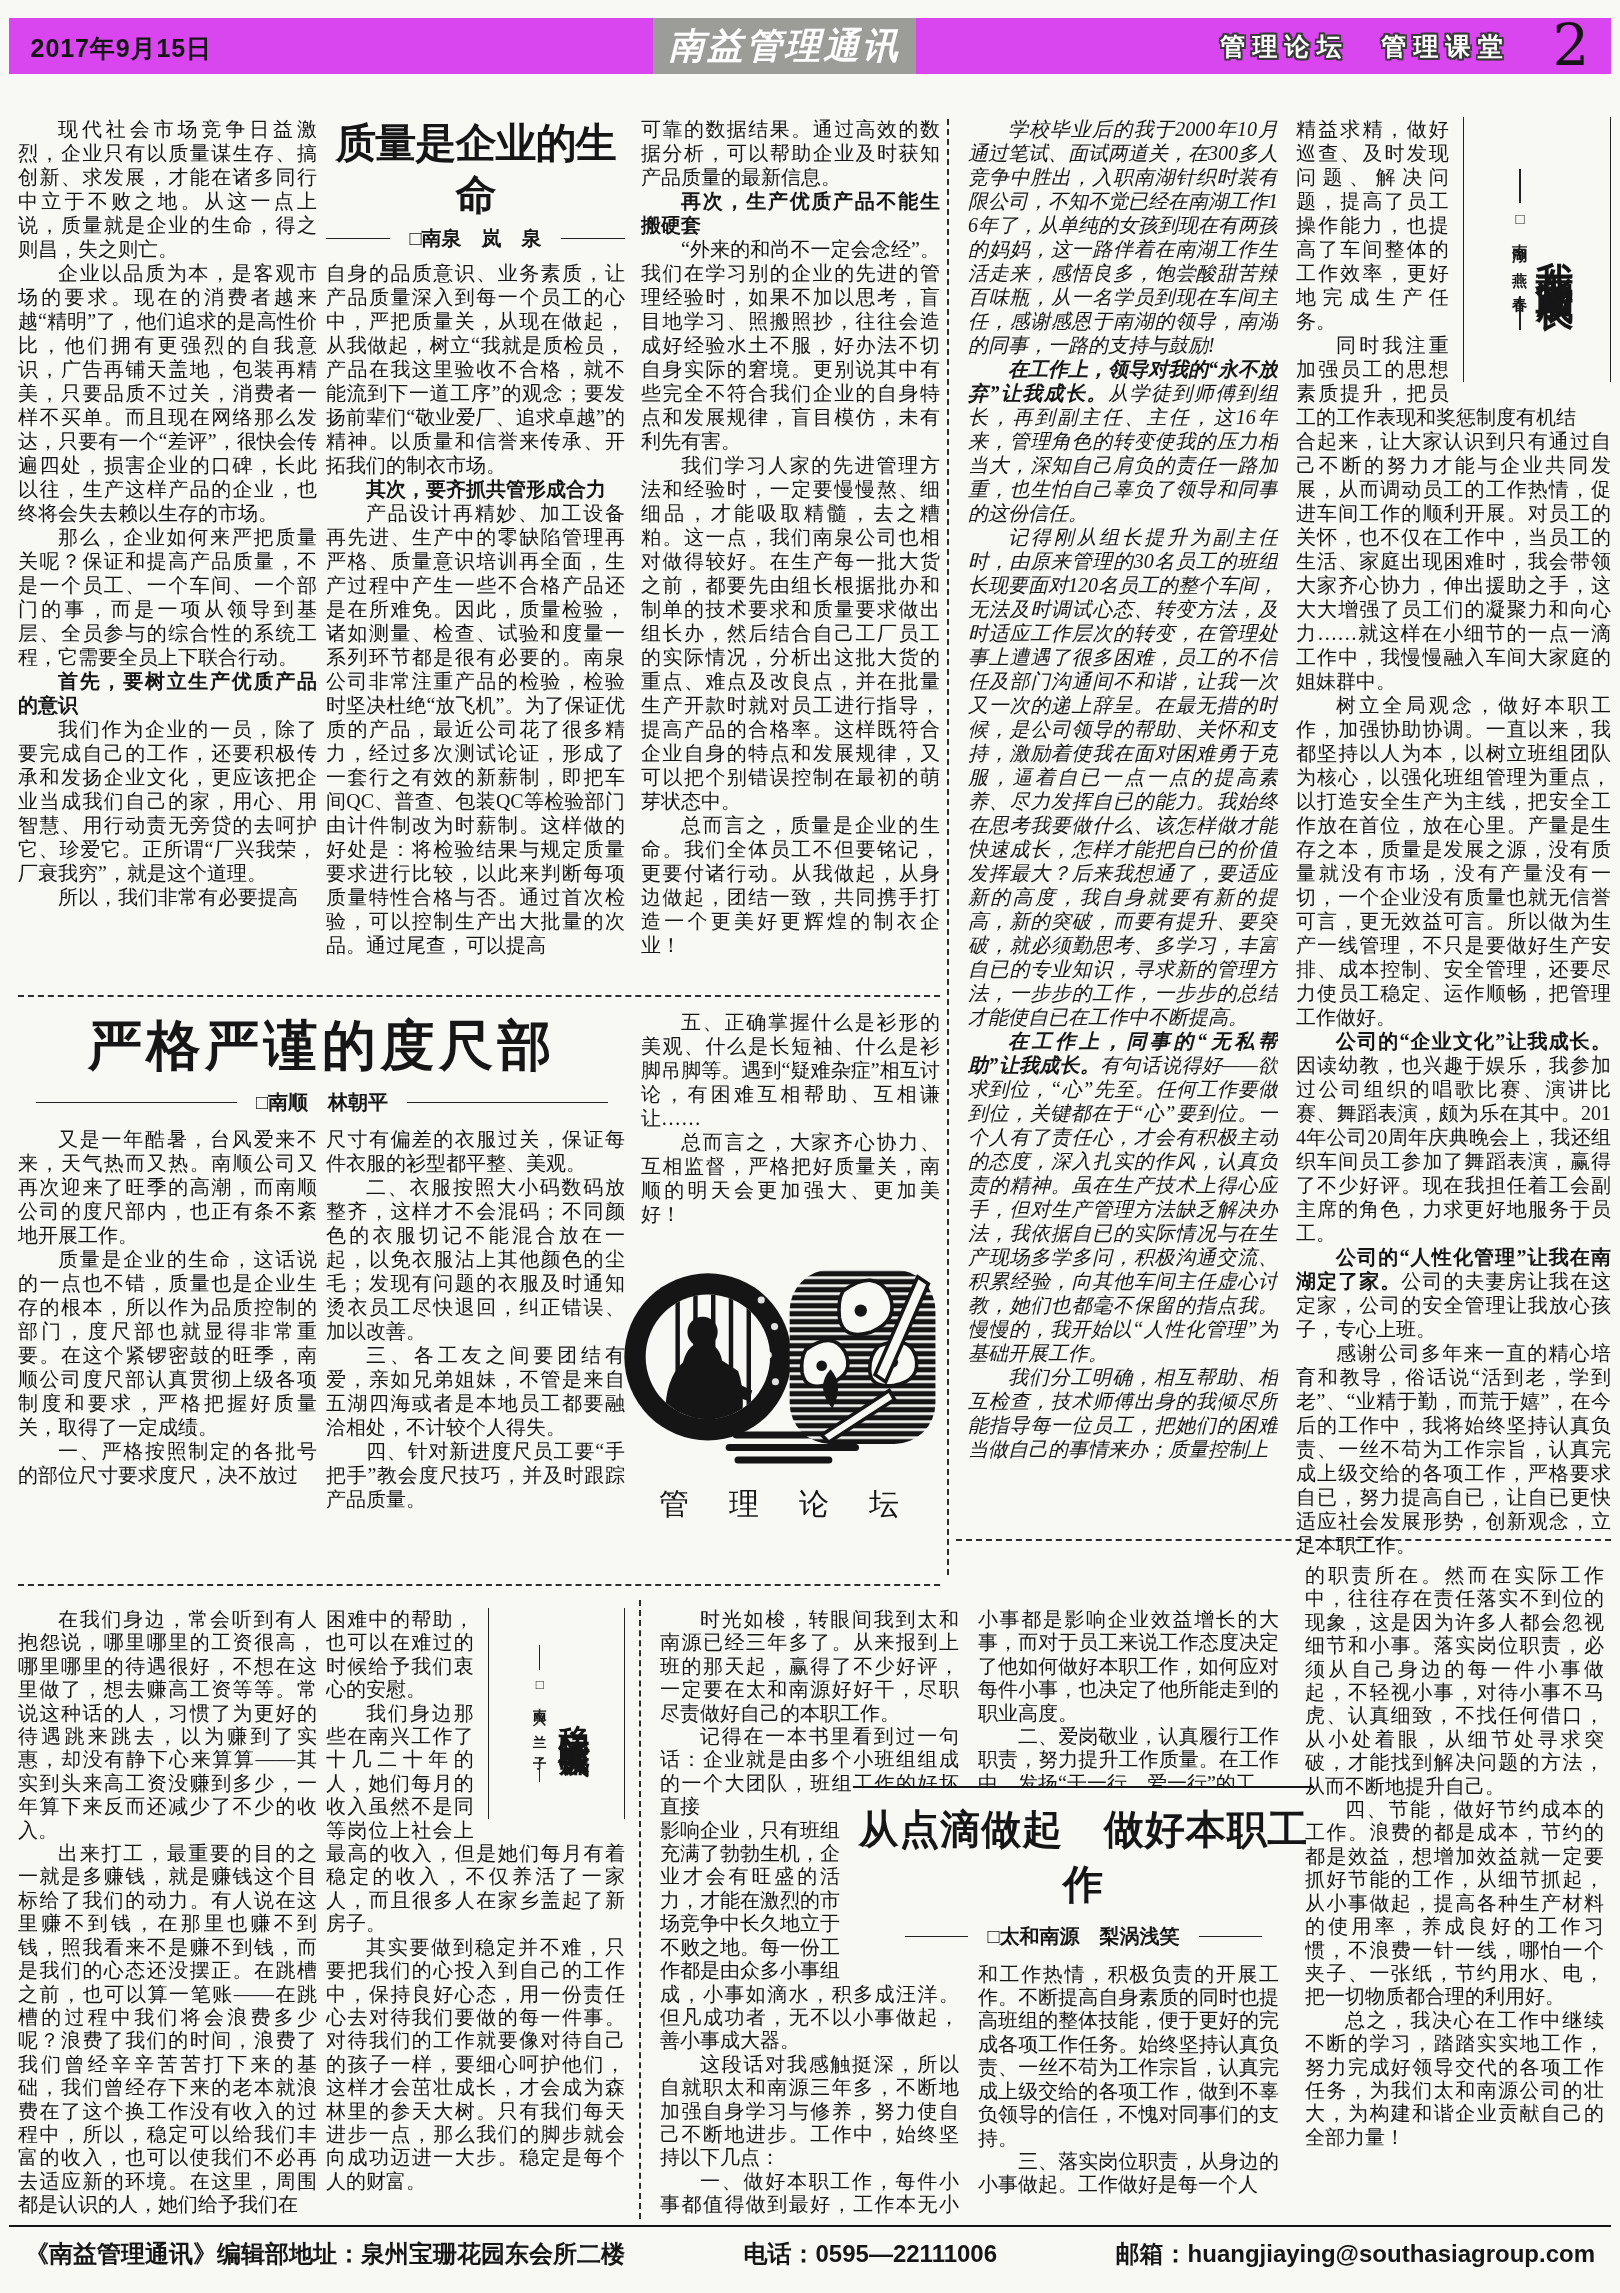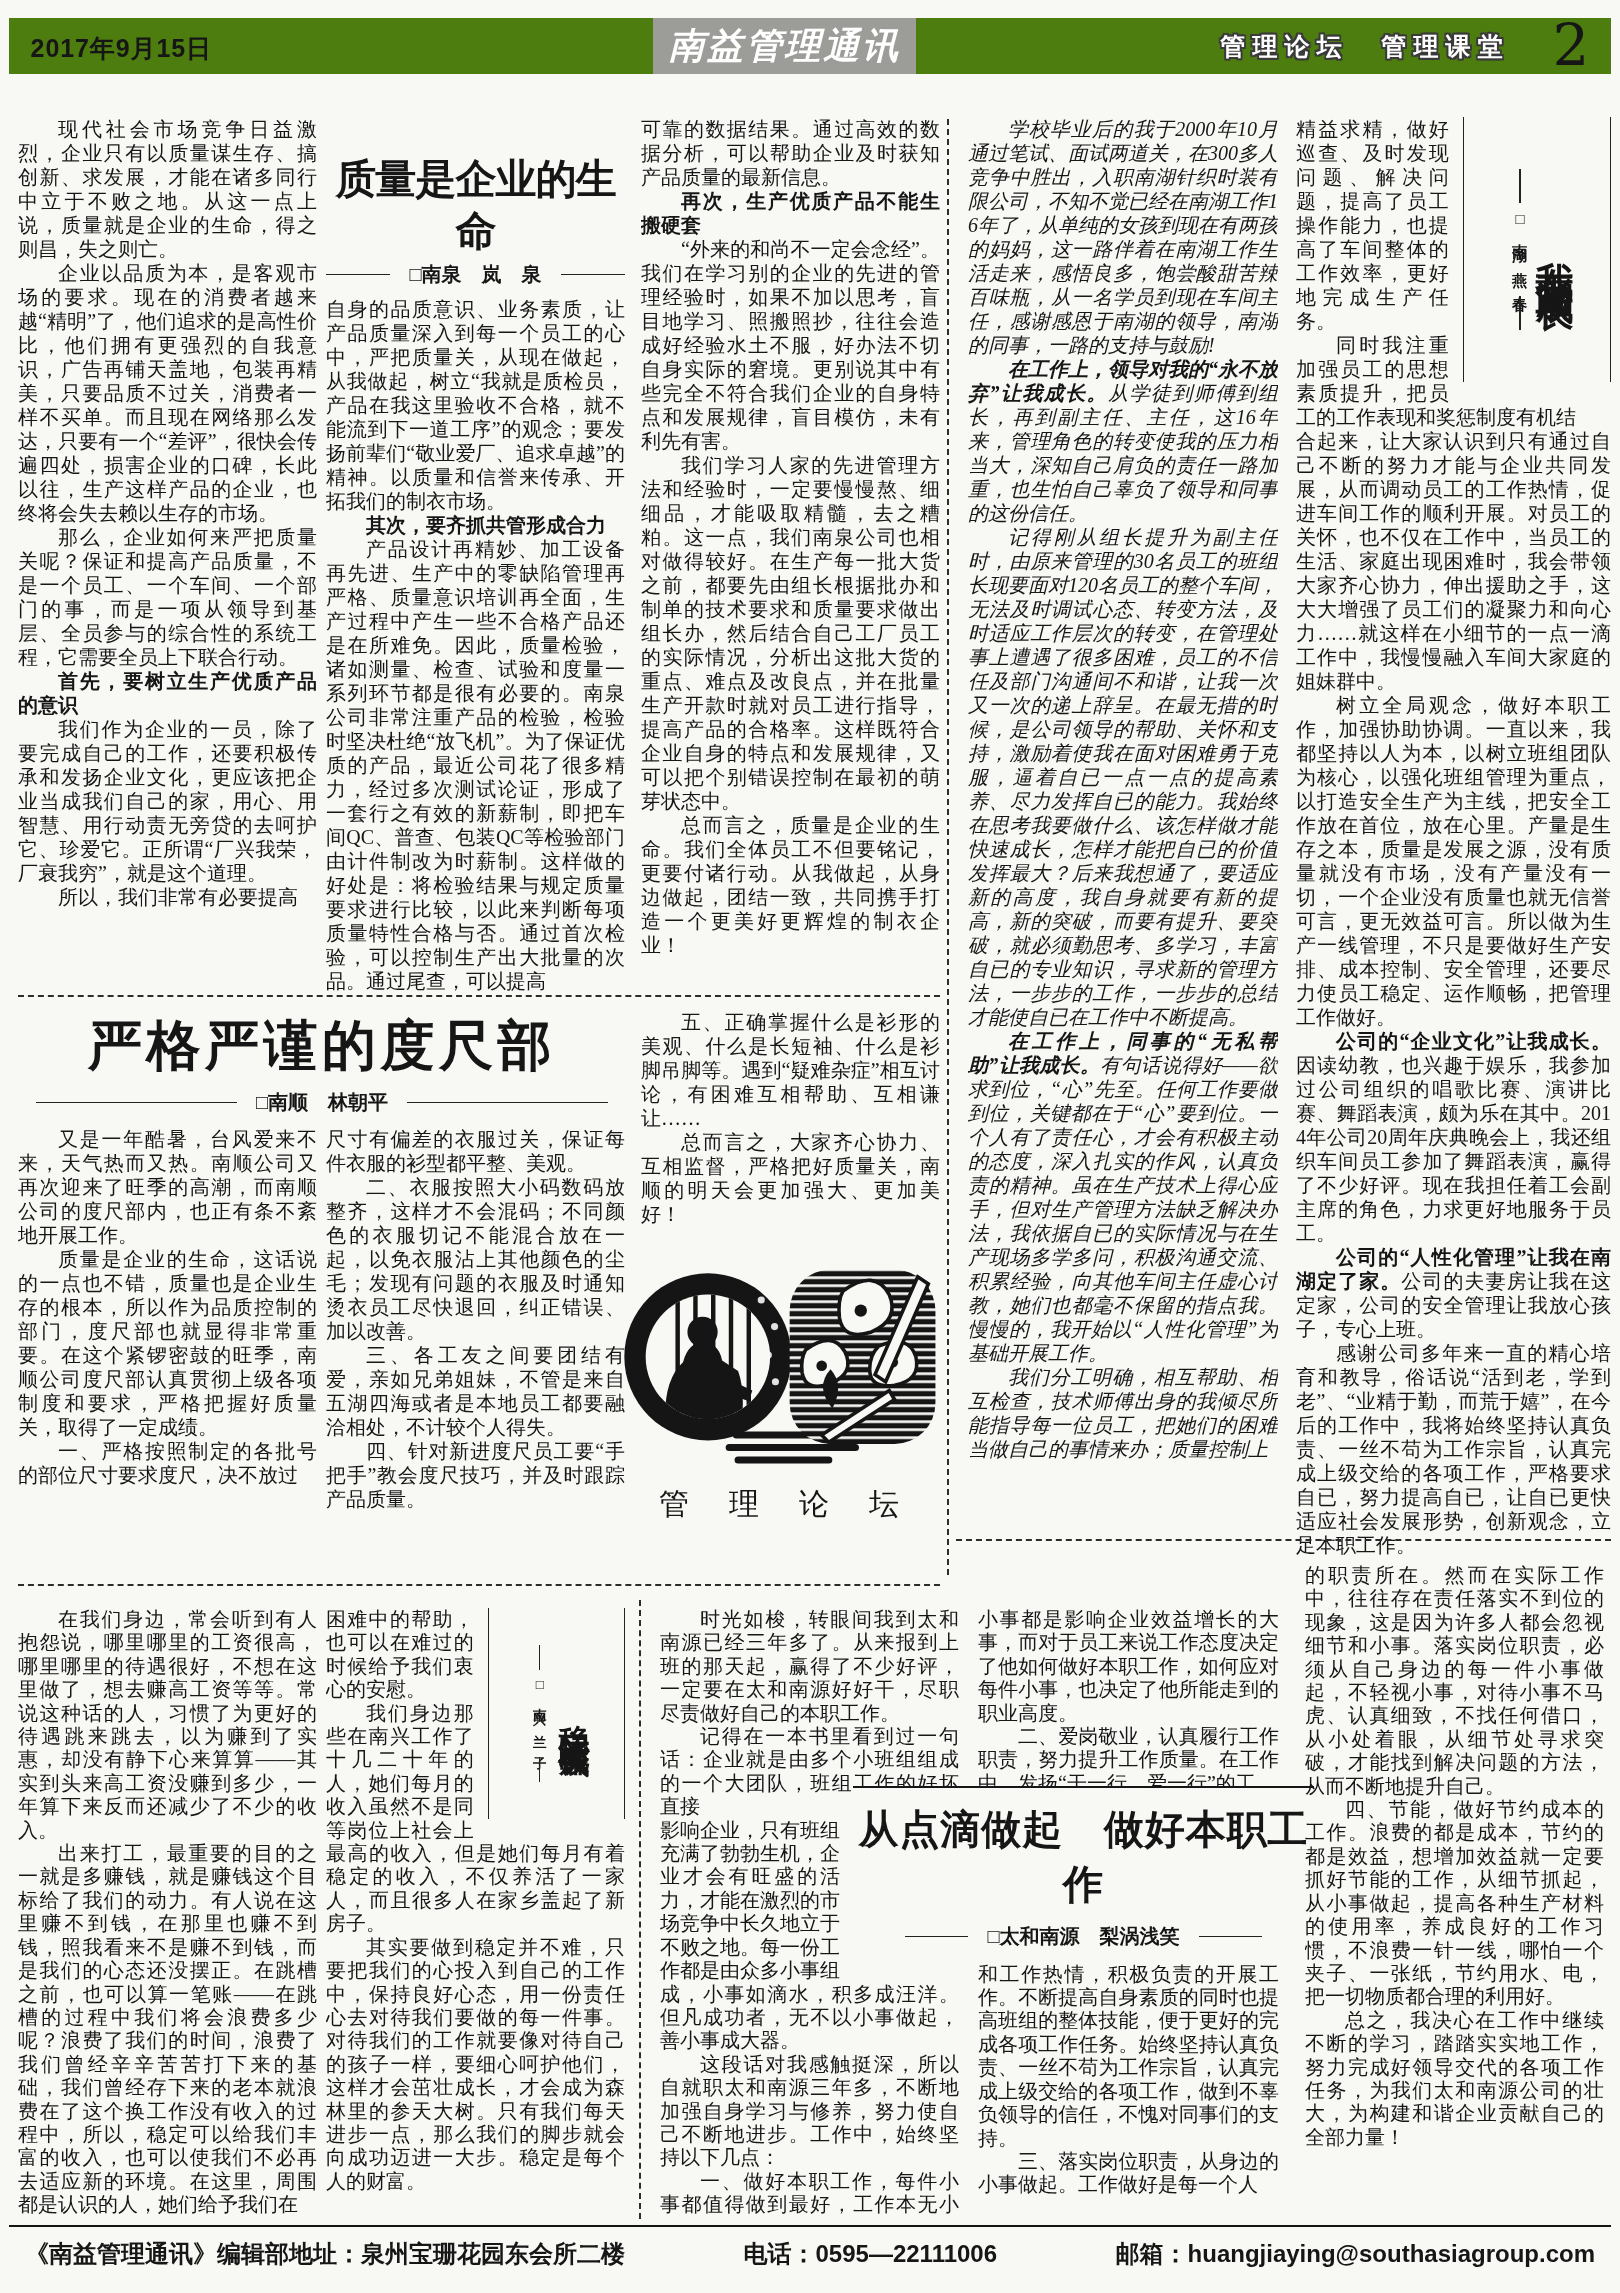--- a/index.html
+++ b/index.html
@@ -1,19 +1,19 @@
 <!DOCTYPE html>
 <html style="font-size:14.4px"><head>
 <meta charset="utf-8">
 <style>
   html,body{margin:0;padding:0;background:#9a9a9a;}
   #page{position:relative;width:1620px;height:2293px;margin:0 auto;background:#f8f8f5;
         font-family:"Liberation Serif","DejaVu Serif",serif;color:#161616;overflow:hidden;}
   
-  #header{position:absolute;left:9px;top:18px;width:1602px;height:56px;background:#4d7c0f;}
+  #header{position:absolute;left:9px;top:18px;width:1602px;height:56px;background:#d946ef;}
   #date{position:absolute;left:21.6px;top:13.5px;font-size:25px;font-weight:bold;
         font-family:"Liberation Sans","DejaVu Sans",sans-serif;letter-spacing:0.9px;}
   #masthead{position:absolute;left:644px;top:0;width:263px;height:56px;background:#9c9c99;
         color:#ffffff;display:flex;align-items:center;justify-content:center;
         font-size:36px;font-weight:bold;font-style:italic;letter-spacing:2.7px;}
   #section-labels{position:absolute;right:101px;top:11.7px;font-size:25px;font-weight:900;color:#fff;
         font-family:"Liberation Sans","DejaVu Sans",sans-serif;letter-spacing:7.2px;
         text-shadow:-1.8px 0 #3a3a3a,1.8px 0 #3a3a3a,0 -1.8px #3a3a3a,0 1.8px #3a3a3a,
                     -1.8px -1.8px #3a3a3a,1.8px 1.8px #3a3a3a,-1.8px 1.8px #3a3a3a,1.8px -1.8px #3a3a3a;}
   #page-number{position:absolute;right:21.6px;top:-7.2px;font-size:58px;font-family:"DejaVu Serif",serif;}
@@ -21,21 +21,21 @@
   .col{position:absolute;font-size:20px;line-height:24px;text-align:justify;
        overflow:hidden;word-break:break-all;}
   .col p{margin:0;text-indent:2em;}
   .col p.noindent{text-indent:0;}
   .tight{line-height:23.4px;}
   .narrow-seg{width:180px;}
   
   .hdash{position:absolute;border-top:2.7px dashed #2c2c2c;height:0;}
   .vdash{position:absolute;border-left:2.7px dashed #2c2c2c;width:0;}
   
-  .atitle{font-size:41px;line-height:52px;font-weight:900;text-align:center;letter-spacing:-0.9px;margin-top:36px;}
+  .atitle{font-size:41px;line-height:52px;font-weight:900;text-align:center;letter-spacing:-0.9px;}
   .byline{display:flex;align-items:center;gap:19px;font-size:20px;font-weight:bold;margin:5.4px 0 10.8px;}
   .byline .rule{flex:1;border-top:1.8px solid #222;height:0;}
   .byline .rule.short{flex:0 0 63px;}
   #d-title{position:absolute;left:18px;top:1010px;width:608px;text-align:center;
            font-size:54px;font-weight:900;letter-spacing:4.5px;}
   #d-byline{position:absolute;left:36px;top:1084px;width:572px;}
   
   .vblock{float:right;width:135px;height:265px;margin:0 0 9px 14.4px;
           border-left:1.8px solid #222;border-right:1.8px solid #222;
           display:flex;flex-direction:row;align-items:center;justify-content:center;gap:10.8px;padding:0 5.4px;}

